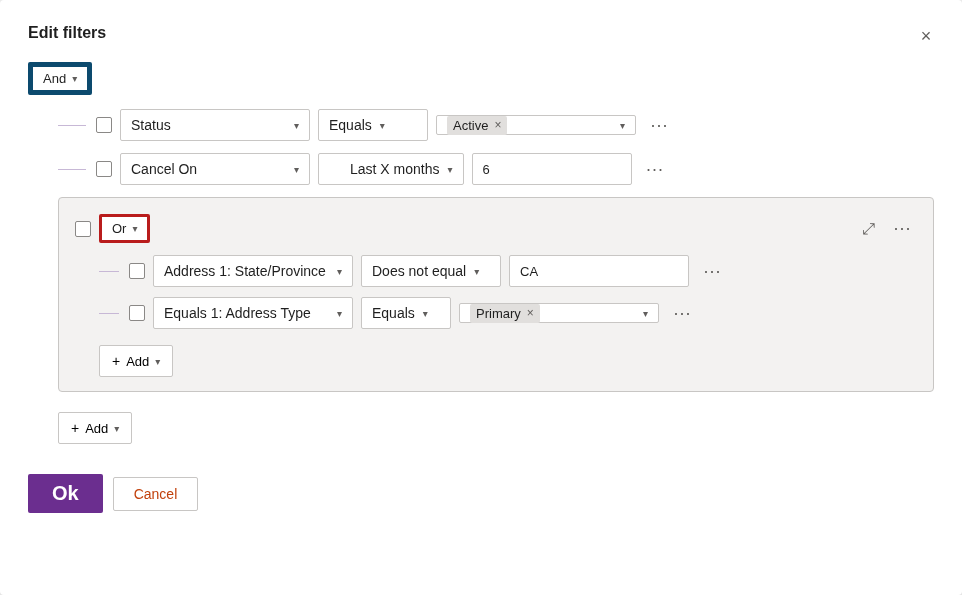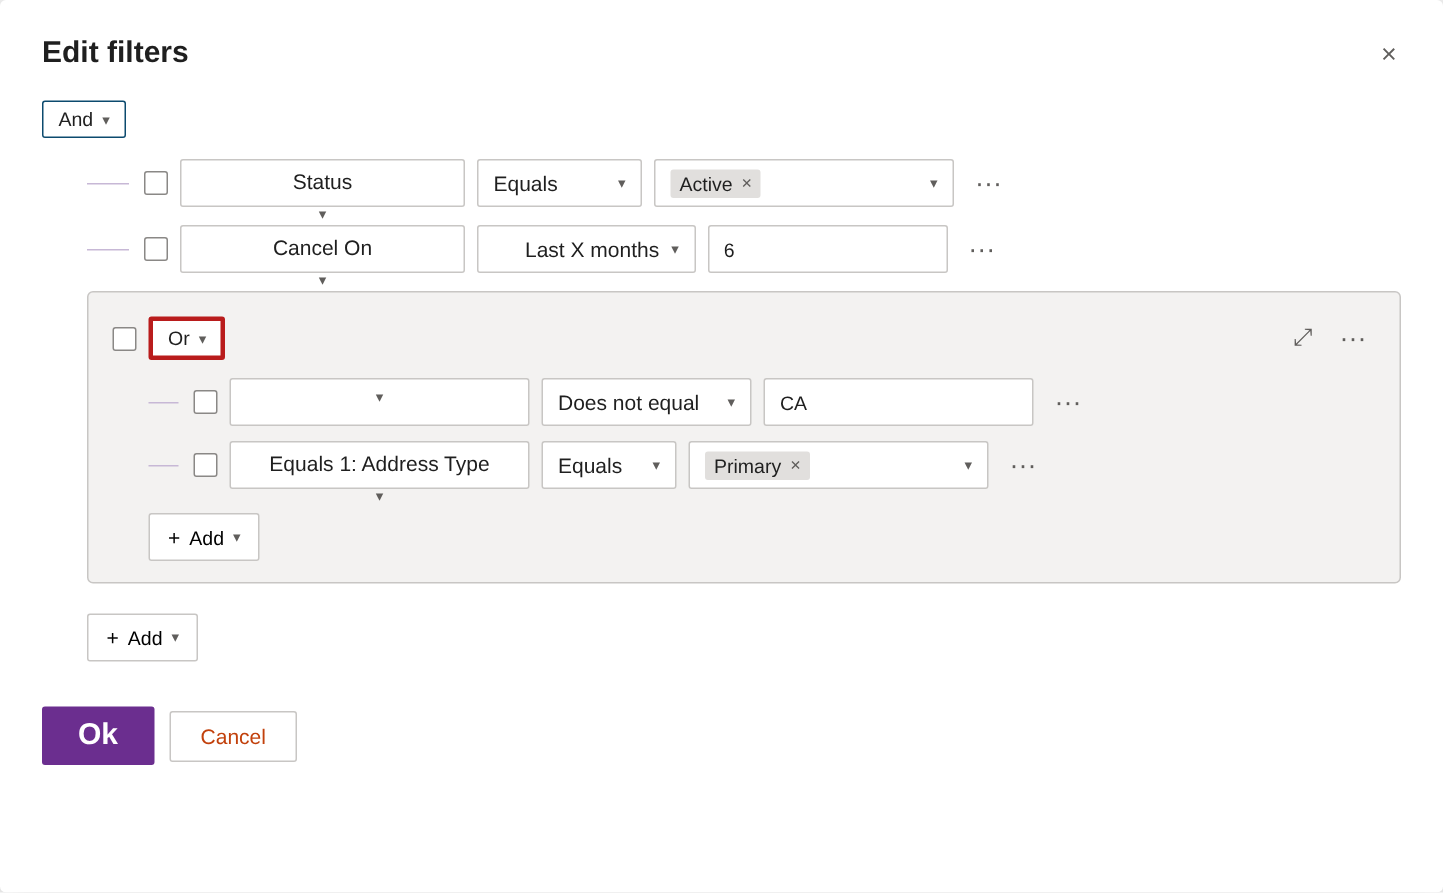--- a/index.html
+++ b/index.html
@@ -16,21 +16,21 @@
     .dialog {
       background: #fff;
       width: 962px;
       min-height: 595px;
       border-radius: 4px;
       box-shadow: 0 4px 32px rgba(0,0,0,0.18);
       padding: 24px 28px 28px 28px;
       position: relative;
     }
     .dialog-title {
-      font-size: 20px;
+      font-size: 16px;
       font-weight: 600;
       margin-bottom: 20px;
       color: #1f1f1f;
     }
     .close-btn {
       position: absolute;
       top: 20px;
       right: 20px;
       background: none;
       border: none;
@@ -41,21 +41,21 @@
       height: 32px;
       display: flex;
       align-items: center;
       justify-content: center;
       border-radius: 2px;
     }
 
     .and-group-label {
       display: inline-flex;
       align-items: center;
-      border: 1px solid #0c4a6e;
+      border: 5px solid #0c4a6e;
       border-radius: 2px;
       padding: 4px 10px;
       font-size: 13px;
       cursor: pointer;
       margin-bottom: 14px;
       background: #fff;
       gap: 6px;
     }
 
     .filter-row {
@@ -82,22 +82,22 @@
       border: 1px solid #c8c6c4;
       border-radius: 2px;
       padding: 6px 10px;
       background: #fff;
       cursor: pointer;
       gap: 8px;
       height: 32px;
       white-space: nowrap;
     }
 
-    .field-name { min-width: 190px; justify-content: space-between; flex-direction: column; }
-    .operator { min-width: 110px; justify-content: space-between; }
+    .field-name { min-width: 190px; justify-content: space-between; }
+    .operator { min-width: 110px; }
     .value-field {
       display: inline-flex;
       align-items: center;
       border: 1px solid #c8c6c4;
       border-radius: 2px;
       padding: 4px 10px;
       background: #fff;
       height: 32px;
       min-width: 160px;
       cursor: text;
@@ -117,21 +117,21 @@
       font-size: 12px;
       line-height: 1;
     }
     .value-dropdown {
       display: inline-flex;
       align-items: center;
       border: 1px solid #c8c6c4;
       border-radius: 2px;
       padding: 4px 10px;
       background: #fff;
-      height: 32px;
+      height: 20px;
       min-width: 200px;
       justify-content: space-between;
       cursor: pointer;
     }
     .chevron { font-size: 10px; color: #605e5c; }
     .more-btn {
       background: none;
       border: none;
       cursor: pointer;
       font-size: 18px;
@@ -317,20 +317,21 @@
         <button class="collapse-btn" title="Collapse">⤢</button>
         <button class="more-btn">···</button>
       </div>
     </div>
 
     
     <div class="or-filter-row" style="padding-left: 24px;">
       <span style="width:20px;display:inline-block;border-top:1px solid #c7b8d6;margin-right:2px;"></span>
       <div class="checkbox"></div>
       <div class="select-field field-name" style="min-width:200px;">
+        <span>Address 1: State/Province</span>
         <span class="chevron">▾</span>
       </div>
       <div class="select-field operator" style="min-width:140px;">
         <span>Does not equal</span>
         <span class="chevron">▾</span>
       </div>
       <div class="value-field" style="min-width:180px;">
         <input class="text-input" type="text" value="CA" style="width: 100px;">
       </div>
       <button class="more-btn">···</button>

